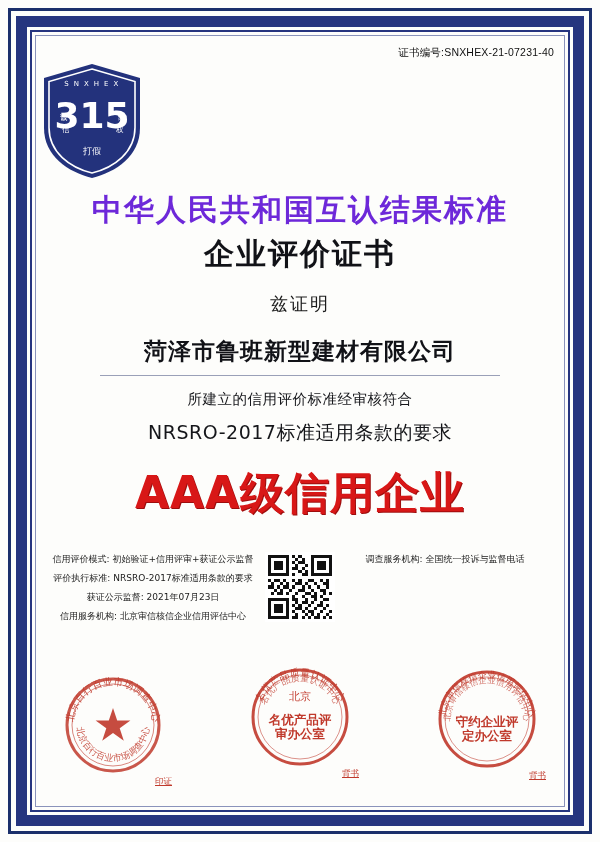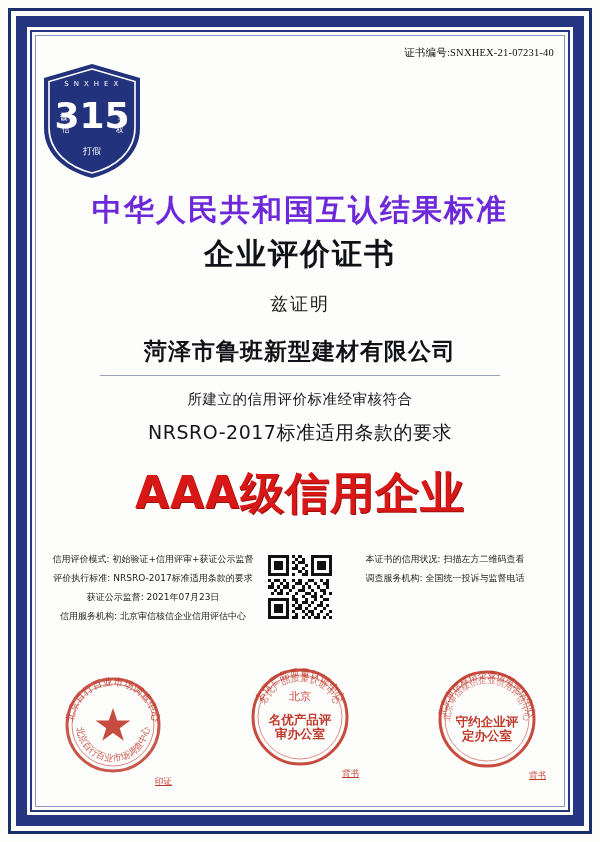--- a/index.html
+++ b/index.html
@@ -65,21 +65,21 @@
     bottom: 40px;
   }
   
   .cert-no {
     position: absolute;
     right: 6px;
     top: 6px;
     font-size: 10.5px;
     color: #111;
     letter-spacing: 0.2px;
-    font-family: Liberation Serif, serif;
+    font-family: Liberation Sans, sans-serif;
   }
   
   .badge-wrap {
     position: absolute;
     left: 0;
     right: 0;
     top: 22px;
     display: flex;
     justify-content: flex-start;
   }
@@ -389,24 +389,20 @@
             <rect x="13" y="20" width="1" height="1"></rect>
               <rect x="15" y="20" width="2" height="1"></rect>
             <rect x="18" y="20" width="1" height="1"></rect>
               <rect x="20" y="20" width="1" height="1"></rect>
           </g>
         </svg>
       </div>
 
       <div class="info-col info-right">
         <div class="info-row">
-          <span class="info-label">本证书的信用状况:</span>
-          <span class="info-value">扫描左方二维码查看</span>
-        </div>
-        <div class="info-row">
           <span class="info-label">调查服务机构:</span>
           <span class="info-value">全国统一投诉与监督电话</span>
         </div>
       </div>
     </div>
 
     <div class="seals">
 
       <div class="seal seal-1">
         <svg width="118" height="118" viewBox="0 0 118 118" xmlns="http://www.w3.org/2000/svg">

